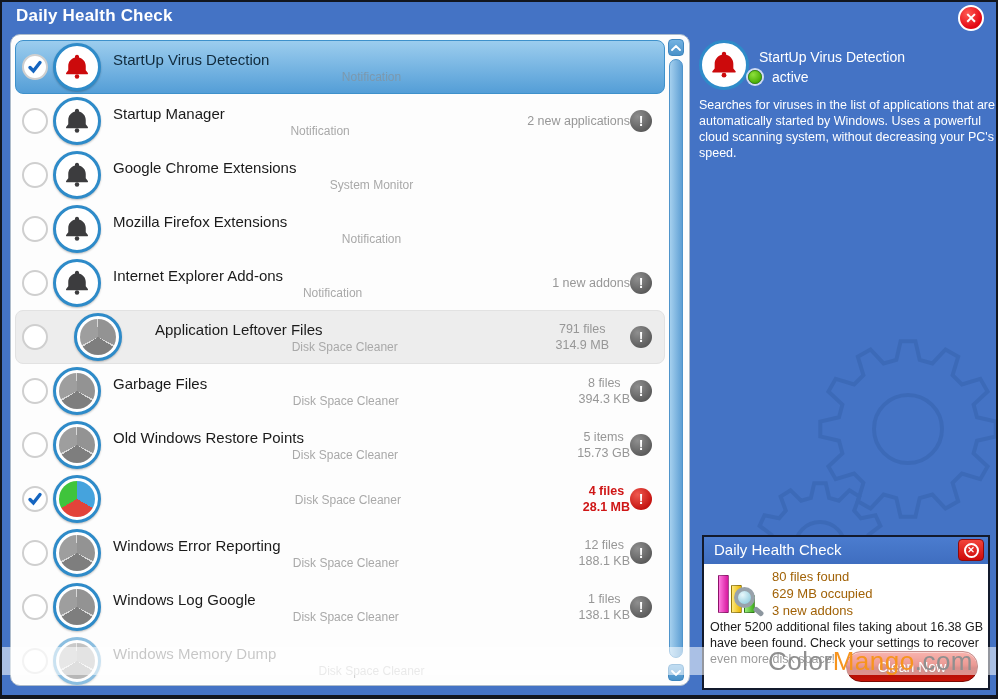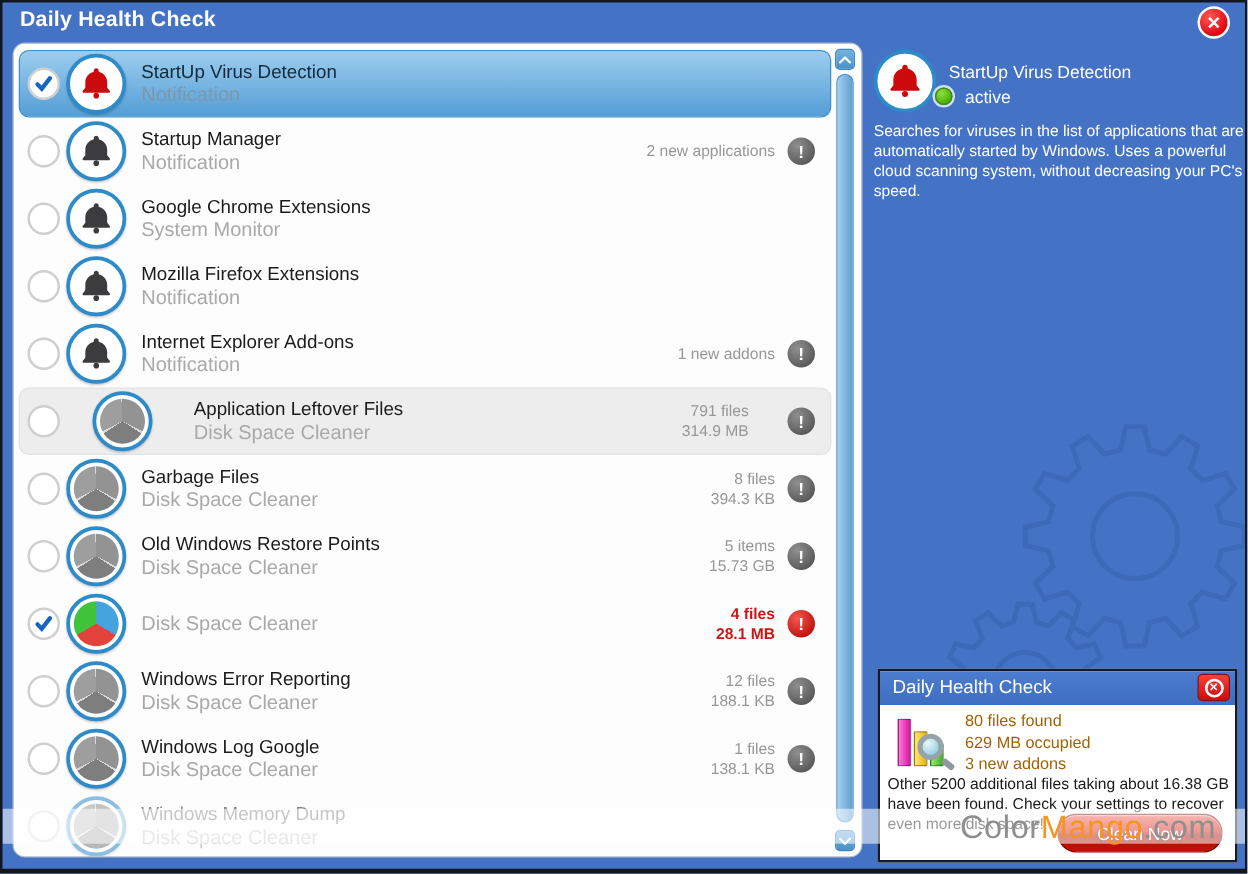--- a/index.html
+++ b/index.html
@@ -38,24 +38,24 @@
     width:48px; height:48px; border-radius:50%; background:#fff; border:3px solid #2e8bc9;
     flex:none; margin-left:5px; display:flex; align-items:center; justify-content:center;
     box-shadow:0 1px 2px rgba(0,0,0,.25);
   }
   .ic svg { width:30px; height:30px; }
   .disk, .pie { width:36px; height:36px; border-radius:50%; }
   .disk { background:conic-gradient(#939393 0 117deg, #d8d8d8 117deg 123deg, #7e7e7e 123deg 237deg, #d8d8d8 237deg 243deg, #9e9e9e 243deg 357deg, #d8d8d8 357deg 360deg); }
   .pie  { background:conic-gradient(#45a3dd 0 120deg, #e2433a 120deg 240deg, #3fc43c 240deg 360deg); }
   .lbl { margin-left:12px; flex:1; min-width:0; }
   .t { font-size:15px; color:#1b1b1b; }
-  .s { font-size:16px; color:#a9a9a9; margin-top:2px; }
+  .s { font-size:12px; color:#a9a9a9; margin-top:2px;text-align:center; }
   .row.sel .t { color:#102a3c; }
   .row.sel .s { color:#7c98ad; }
-  .cnt { text-align:right; margin-right:10px; font-size:12.5px; color:#979797; line-height:16px; white-space:nowrap; }
+  .cnt { text-align:center; font-size:12.5px; color:#979797; line-height:16px; white-space:nowrap; }
   .cnt.red { color:#cf1616; font-weight:bold; }
   .warn {
     width:22px; height:22px; border-radius:50%; flex:none; margin-right:12px;
     background:radial-gradient(circle at 35% 30%, #8f8f8f, #5a5a5a 75%);
     color:#fff; font-weight:bold; font-size:14px; display:flex; align-items:center; justify-content:center;
   }
   .warn.red { background:radial-gradient(circle at 35% 30%, #ef5a50, #c3100d 75%); }
   .warn.none { visibility:hidden; }
   
   .sb { position:absolute; right:5px; top:4px; bottom:4px; width:16px; }

